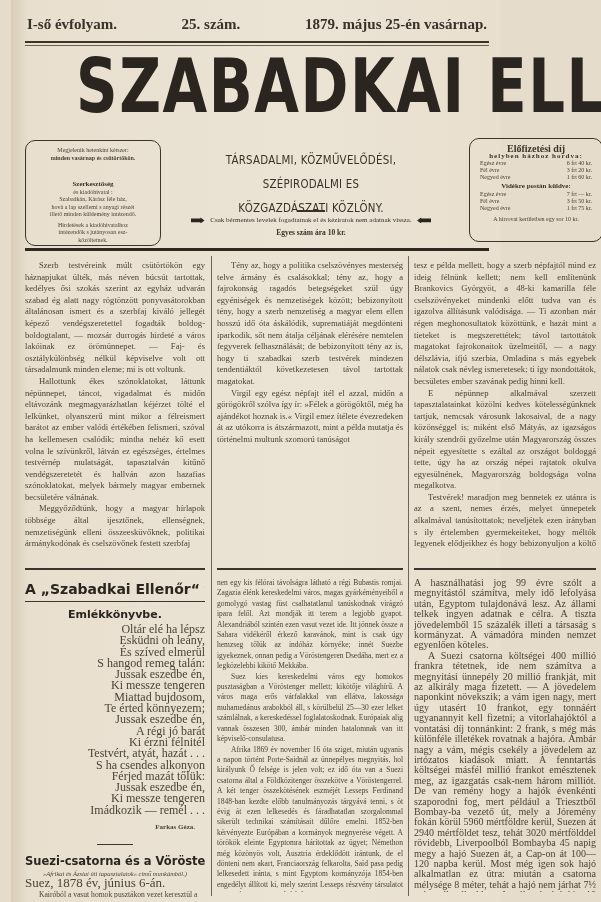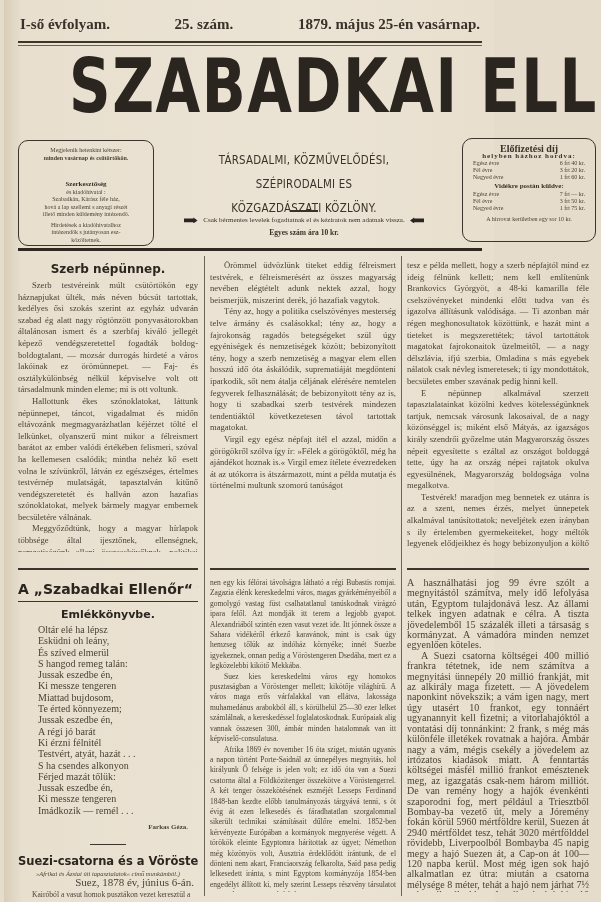--- a/index.html
+++ b/index.html
@@ -4,21 +4,21 @@
 <style>
   html, body { margin:0; padding:0; }
   body {
     width:601px; height:902px; overflow:hidden;
     background:#e6dccb;
     font-family:"Liberation Serif", "DejaVu Serif", serif;
     color:#2e2820;
     position:relative;
   }
   .page {
-    position:absolute; left:4px; top:0; width:490px; height:902px;
+    position:absolute; left:11px; top:0; width:490px; height:902px;
     background:linear-gradient(90deg,#d9cdb8 0px,#e8dfcf 18px,#ebe3d4 300px,#e7ddcc 580px,#dcd1bf 601px);
   }
   .dateline {
     position:absolute; left:16px; right:14px; top:16px; height:18px;
     font-size:15px; font-weight:bold; color:#3a3229;
     display:flex; justify-content:space-between; align-items:baseline;
   }
   .rule-top { position:absolute; left:14px; right:12px; top:41px; height:2px; background:#3d352b; }
   .rule-top2 { position:absolute; left:14px; right:12px; top:45px; height:1px; background:#6a5f50; }
   .masthead {
@@ -55,21 +55,21 @@
     position:absolute; font-size:8.6px; line-height:11.6px; color:#4b4336;
     text-align:justify; overflow:hidden;
   }
   .col p { margin:0; text-indent:14px; }
   .col p.noindent { text-indent:0; }
   .h-section {
     font-family:"DejaVu Sans", sans-serif; font-weight:bold; color:#2b251f;
     text-align:center; white-space:nowrap;
   }
   .sep { position:absolute; height:2px; background:#3d352b; }
-  .poem { font-size:10px; line-height:11.3px; color:#4b4336; padding-left:20px; }
+  .poem { font-size:12px; line-height:11.3px; color:#4b4336; padding-left:20px;text-align:right; }
   .poem div { white-space:nowrap; }
   .signature { text-align:right; font-size:7px; font-weight:bold; padding-right:10px; margin-top:6px; }
   .small-dash { width:36px; height:1px; background:#3d352b; margin:10px auto 8px auto; }
   .pointer { display:inline-block; width:14px; height:6px; background:#2b251f; vertical-align:middle; margin:0 4px; clip-path:polygon(0 20%,70% 20%,70% 0,100% 50%,70% 100%,70% 80%,0 80%); }
   .pointer.left { transform:scaleX(-1); }
 </style>
 </head>
 <body>
 
 <div class="page">
@@ -139,27 +139,25 @@
       </div>
     <div style="margin-top:4px;">A hírrovat kerületben egy sor 10 kr.</div>
   </div>
 
   <div class="rule-mid"></div>
 
   <div class="col-divider" style="left:200px; top:256px; height:640px;"></div>
   <div class="col-divider" style="left:397px; top:256px; height:640px;"></div>
 
   <div class="col" style="left:14px; top:260px; width:180px; height:292px;">
-    <div class="h-section" style="font-size:12px; line-height:18px; margin-bottom:2px;">Szerb népünnep.</div>
     <p>Szerb testvéreink múlt csütörtökön egy háznapjukat ülték, más néven búcsút tartottak, kedélyes ősi szokás szerint az egyház udvarán szabad ég alatt nagy rögtönzött ponyvasátorokban általánosan ismert és a szerbfaj kiváló jellegét képező vendégszeretettel fogadták boldog-boldogtalant, — mozsár durrogás hirdeté a város lakóinak ez örömünnepet. — Faj- és osztálykülönbség nélkül képviselve volt ott társadalmunk minden eleme; mi is ott voltunk.</p>
     <p>Hallottunk ékes szónoklatokat, láttunk népünnepet, táncot, vigadalmat és midőn eltávozánk megmagyarázhatlan kéjérzet tölté el lelkünket, olyanszerű mint mikor a félreismert barátot az ember valódi értékében felismeri, szóval ha kellemesen csalódik; mintha nehéz kő esett volna le szívünkről, látván ez egészséges, értelmes testvérnép mulatságát, tapasztalván kitűnő vendégszeretetét és hallván azon hazafias szónoklatokat, melyek bármely magyar embernek becsületére válnának.</p>
     <p>Meggyőződtünk, hogy a magyar hírlapok többsége által ijesztőnek, ellenségnek, nemzetiségünk elleni összeesküvőknek, politikai ármánykodónak és cselszövőnek festett szerbfaj</p>
   </div>
   <div class="col" style="left:206px; top:260px; width:186px; height:292px;">
-    <p>Örömmel üdvözlünk titeket eddig félreismert testvérek, e félreismerésért az összes magyarság nevében elégtételt adunk nektek azzal, hogy beismerjük, miszerint derék, jó hazafiak vagytok.</p>
     <p>Tény az, hogy a politika cselszövényes mesterség telve ármány és csalásokkal; tény az, hogy a fajrokonság ragadós betegségeket szül úgy egyéniségek és nemzetiségek között; bebizonyított tény, hogy a szerb nemzetiség a magyar elem ellen hosszú idő óta áskálódik, suprematiáját megdönteni iparkodik, sőt nem átalja céljának elérésére nemtelen fegyverek felhasználását; de bebizonyított tény az is, hogy ti szabadkai szerb testvérek mindezen tendentiáktól következetesen távol tartottak magatokat.</p>
     <p>Virgil egy egész népfajt itél el azzal, midőn a görögökről szólva így ír: »Félek a görögöktől, még ha ajándékot hoznak is.« Virgil emez ítélete évezredeken át az utókorra is átszármazott, mint a példa mutatja és történelmi multunk szomorú tanúságot</p>
   </div>
   <div class="col" style="left:403px; top:260px; width:182px; height:292px;">
     <p class="noindent">tesz e példa mellett, hogy a szerb népfajtól mind ez ideig félnünk kellett; nem kell említenünk Brankovics Györgyöt, a 48-ki kamarilla féle cselszövényeket mindenki előtt tudva van és igazolva állításunk valódisága. — Ti azonban már régen meghonosultatok közöttünk, e hazát mint a tieteket is megszerettétek; távol tartottátok magatokat fajrokonaitok üzelmeitől, — a nagy délszlávia, ifjú szerbia, Omladina s más egyebek nálatok csak névleg ismeretesek; ti így mondottátok, becsületes ember szavának pedig hinni kell.</p>
     <p>E népünnep alkalmával szerzett tapasztalatainkat közölni kedves kötelességünknek tartjuk, nemcsak városunk lakosaival, de a nagy közönséggel is; miként első Mátyás, az igazságos király szendrői győzelme után Magyarország összes népeit egyesítette s ezáltal az országot boldoggá tette, úgy ha az ország népei rajtatok okulva egyesülnének, Magyarország boldogsága volna megalkotva.</p>
     <p>Testvérek! maradjon meg bennetek ez utánra is az a szent, nemes érzés, melyet ünnepetek alkalmával tanúsítottatok; neveljétek ezen irányban s ily értelemben gyermekeiteket, hogy méltók legyenek elődjeikhez és hogy bebizonyuljon a költő szava: »Csak szent nem-</p>
   </div>
 
   <div class="sep" style="left:14px; width:180px; top:568px;"></div>
@@ -185,21 +183,21 @@
       <div>S ha csendes alkonyon</div>
       <div>Férjed mazát tőlük:</div>
       <div>Jussak eszedbe én,</div>
       <div>Ki messze tengeren</div>
       <div>Imádkozik — remél . . .</div>
     </div>
     <div class="signature">Farkas Géza.</div>
     <div class="small-dash"></div>
     <div class="h-section" style="font-size:11.5px; line-height:16px;">Suezi-csatorna és a Vöröstenger.</div>
     <div style="font-size:6.5px; line-height:9px; text-align:center; font-style:italic;">»Afrikai és Ázsiai úti tapasztalatok« című munkámból.)</div>
-    <div style="font-size:11px; line-height:9px; text-align:right; padding-right:4px;">Suez, 1878 év, június 6-án.</div>
+    <div style="font-size:13px; line-height:9px; padding-right:4px;">Suez, 1878 év, június 6-án.</div>
     <p style="font-size:7.6px; line-height:10px; margin-top:3px;">Kairóból a vasut homok pusztákon vezet keresztül a Vöröstengerig; ez egyetlen nagyobb összekötő vasúti állomás Zagazia, hol a vonat egy óráig időzik; in-</p>
   </div>
 
   <div class="col" style="left:206px; top:578px; width:186px; height:314px; font-size:7.5px; line-height:10.4px;">
     <p class="noindent">nen egy kis félórai távolságra látható a régi Bubastis romjai. Zagazia élénk kereskedelmi város, magas gyárkéményeiből a gomolygó vastag füst csalhatatlanul tanúskodnak virágzó ipara felől. Azt mondják itt terem a legjobb gyapot. Alexandriából szintén ezen vasut vezet ide. Itt jönnek össze a Sahara vidékéről érkező karavánok, mint is csak úgy hemzseg tőlük az indóház környéke; innét Suezbe igyekeznek, onnan pedig a Vöröstengeren Dsedáha, mert ez a legközelebbi kikötő Mekkába.</p>
     <p>Suez kies kereskedelmi város egy homokos pusztaságban a Vöröstenger mellett; kikötője világhírű. A város maga erős várfalakkal van ellátva, lakossága muhamedánus arabokból áll, s körülbelül 25—30 ezer lelket számlálnak, a kereskedéssel foglalatoskodnak. Európaiak alig vannak összesen 300, ámbár minden hatalomnak van itt képviselő-consulatusa.</p>
     <p>Afrika 1869 év november 16 óta sziget, miután ugyanis a napon történt Porte-Saidnál az ünnepélyes megnyitás, hol királyunk Ő felsége is jelen volt; ez idő óta van a Suezi csatorna által a Földközitenger összekötve a Vöröstengerrel. A két tenger összekötésének eszméjét Lesseps Ferdinand 1848-ban kezdte előbb tanulmányozás tárgyává tenni, s öt évig át ezen lelkesedés és fáradhatatlan szorgalommal sikerült technikai számításait dűlőre emelni. 1852-ben kérvényezte Európában a kormányok megnyerése végett. A törökök eleinte Egyptomra hárítottak az ügyet; Némethon még közönyös volt, Ausztria érdeklődött irántunk, de el dönteni nem akart, Franciaország felkarolta, Saïd pasa pedig lelkesedett iránta, s mint Egyptom kormányzója 1854-ben engedélyt állított ki, mely szerint Lesseps részvény társulatot szervezhet a csatorna építésére.</p>
   </div>
   <div class="col" style="left:403px; top:578px; width:182px; height:314px; font-size:10px; line-height:10.4px;">
     <p class="noindent">A használhatási jog 99 évre szólt a megnyitástól számítva, mely idő lefolyása után, Egyptom tulajdonává lesz. Az állami telkek ingyen adatnak e célra. A tiszta jövedelemből 15 százalék illeti a társaság s kormányzat. A vámadóra minden nemzet egyenlően köteles.</p>

